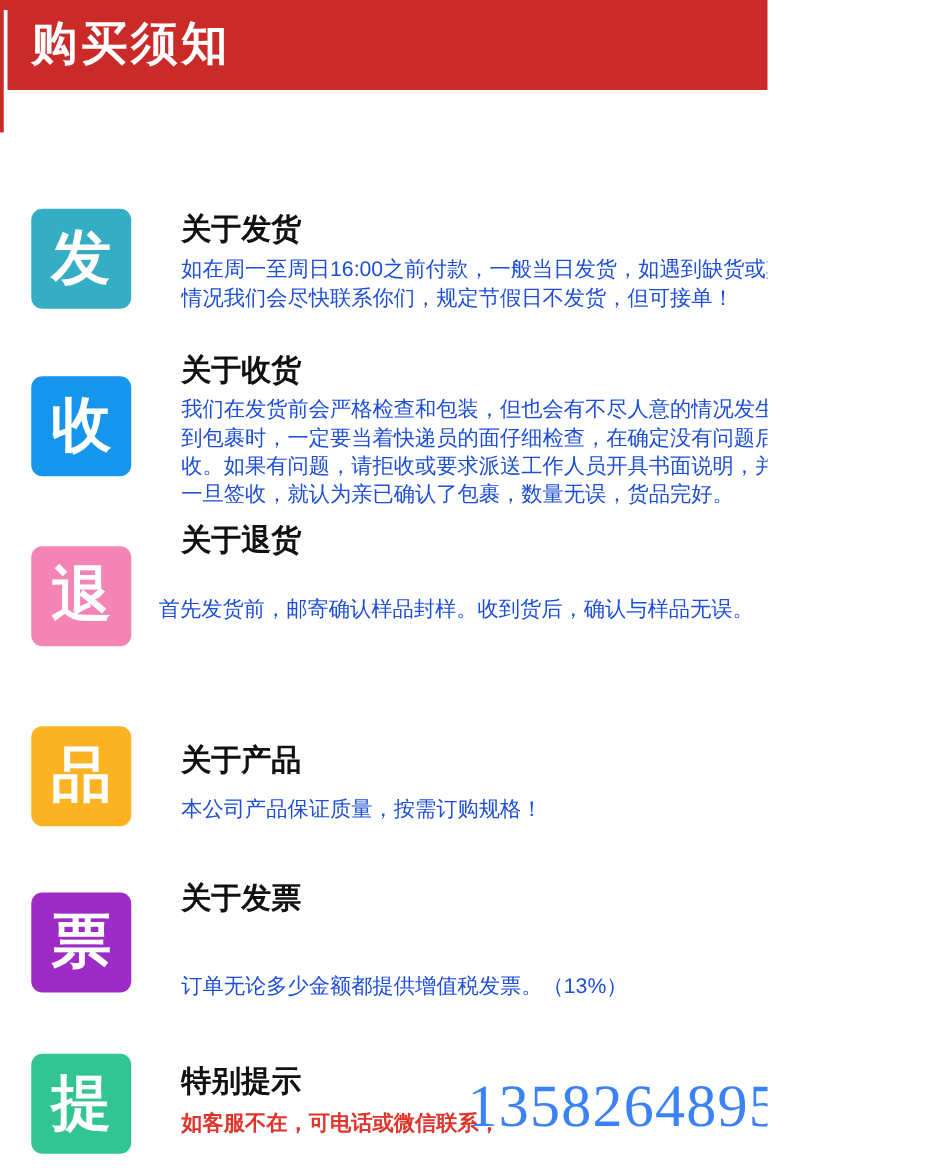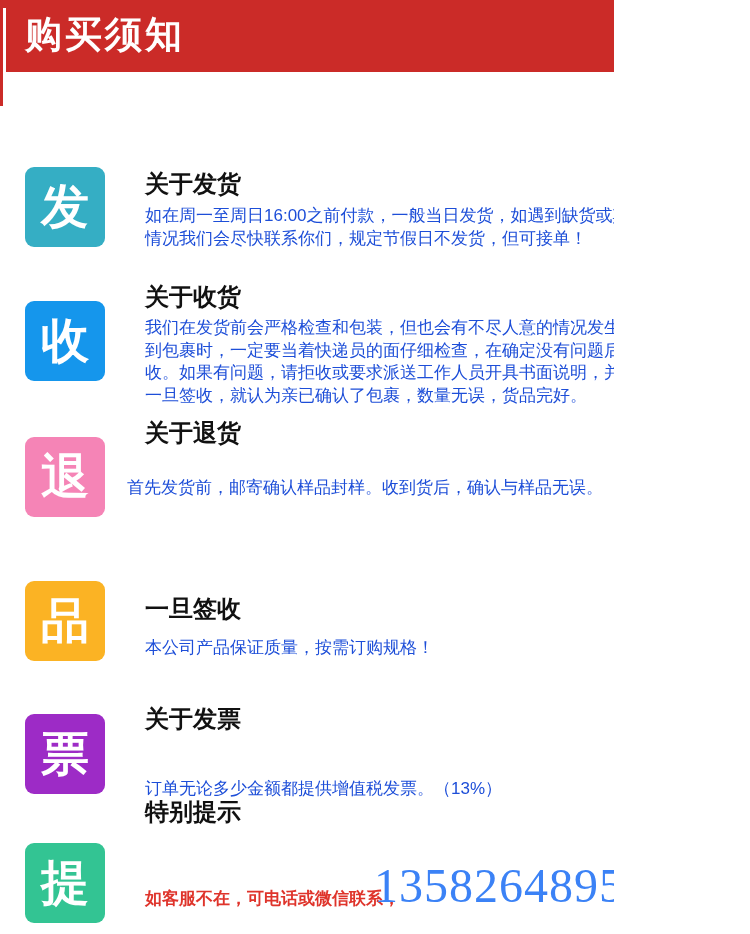--- a/index.html
+++ b/index.html
@@ -33,21 +33,21 @@
   .sec-body{
     position:absolute;left:145px;width:545px;
     font-size:17px;color:#1d4ed8;line-height:1.33;white-space:pre-line;
   }
   
   .s1 .badge{top:167px;} .s1 .sec-title{top:170px;} .s1 .sec-body{top:205px;}
   .s2 .badge{top:301px;} .s2 .sec-title{top:283px;} .s2 .sec-body{top:317px;}
   .s3 .badge{top:437px;} .s3 .sec-title{top:419px;} .s3 .sec-body{top:477px;left:127px;}
   .s4 .badge{top:581px;} .s4 .sec-title{top:595px;} .s4 .sec-body{top:637px;}
   .s5 .badge{top:714px;} .s5 .sec-title{top:705px;} .s5 .sec-body{top:749px;margin-top:29px;}
-  .s6 .badge{top:843px;} .s6 .sec-title{top:798px;}
+  .s6 .badge{top:843px;} .s6 .sec-title{top:852px;}
   .tips-note{
     position:absolute;left:145px;top:889px;font-size:17px;font-weight:700;
     line-height:1.2;white-space:nowrap;
   }
   .tips-phone{
     position:absolute;left:374px;top:858px;
     font-family:"Liberation Serif","DejaVu Serif",serif;
     font-size:48px;font-weight:400;line-height:1.15;letter-spacing:1px;white-space:nowrap;
   }
 </style>
@@ -80,21 +80,21 @@
   </div>
 
   <div class="section s3">
     <div class="badge" style="background: rgb(245, 132, 182);">退</div>
     <div class="sec-title">关于退货</div>
     <div class="sec-body">首先发货前，邮寄确认样品封样。收到货后，确认与样品无误。</div>
   </div>
 
   <div class="section s4">
     <div class="badge" style="background: rgb(251, 179, 36);">品</div>
-    <div class="sec-title">一旦签收</div>
+    <div class="sec-title">关于产品</div>
     <div class="sec-body">本公司产品保证质量，按需订购规格！</div>
   </div>
 
   <div class="section s5">
     <div class="badge" style="background: rgb(157, 43, 198);">票</div>
     <div class="sec-title">关于发票</div>
     <div class="sec-body">订单无论多少金额都提供增值税发票。（13%）</div>
   </div>
 
   <div class="section s6">

